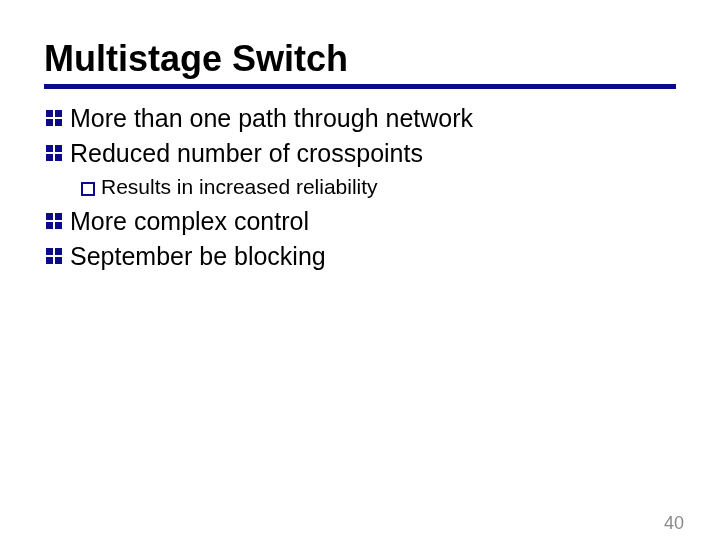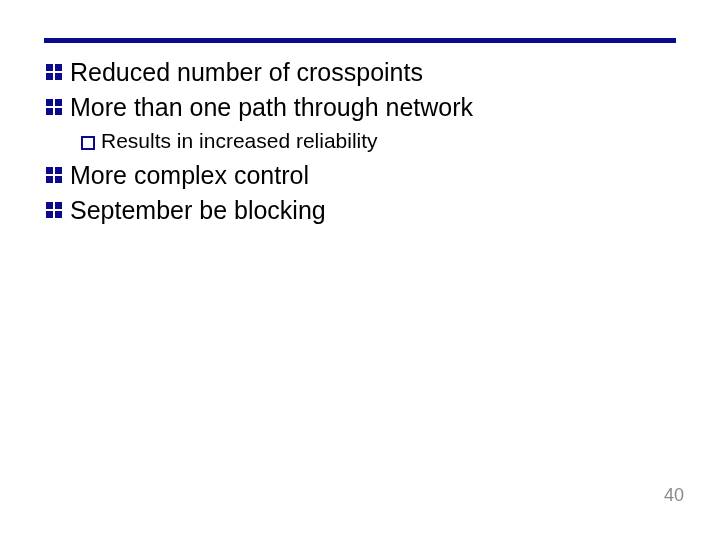--- a/index.html
+++ b/index.html
@@ -64,57 +64,58 @@
     margin-top: 4px;
   }
   .level2 .text {
     font-size: 21px;
     color: #000;
     line-height: 1.25;
   }
   .page-number {
     position: absolute;
     right: 36px;
-    bottom: 34px;
+    bottom: 6px;
     font-size: 18px;
     color: #8a8a8a;
   }
   svg { display: block; }
 </style>
 </head>
 <body>
 
 <div class="slide">
 
+  <h1 class="title">Multistage Switch</h1>
   <hr class="rule">
 
   <ul class="bullets">
 
     <li class="level1">
       <span class="icon">
         <svg width="20" height="20" viewBox="0 0 20 20">
           <rect x="2" y="2" width="7" height="7" fill="#0a0a8a"></rect>
           <rect x="11" y="2" width="7" height="7" fill="#0a0a8a"></rect>
           <rect x="2" y="11" width="7" height="7" fill="#0a0a8a"></rect>
           <rect x="11" y="11" width="7" height="7" fill="#0a0a8a"></rect>
         </svg>
       </span>
-      <span class="text">Reduced number of crosspoints</span>
+      <span class="text">More than one path through network</span>
     </li>
 
     <li class="level1">
       <span class="icon">
         <svg width="20" height="20" viewBox="0 0 20 20">
           <rect x="2" y="2" width="7" height="7" fill="#0a0a8a"></rect>
           <rect x="11" y="2" width="7" height="7" fill="#0a0a8a"></rect>
           <rect x="2" y="11" width="7" height="7" fill="#0a0a8a"></rect>
           <rect x="11" y="11" width="7" height="7" fill="#0a0a8a"></rect>
         </svg>
       </span>
-      <span class="text">More than one path through network</span>
+      <span class="text">Reduced number of crosspoints</span>
     </li>
 
     <li class="level2">
       <span class="icon">
         <svg width="16" height="16" viewBox="0 0 16 16">
           <rect x="2" y="2" width="12" height="12" fill="none" stroke="#0a0a8a" stroke-width="2"></rect>
         </svg>
       </span>
       <span class="text">Results in increased reliability</span>
     </li>

